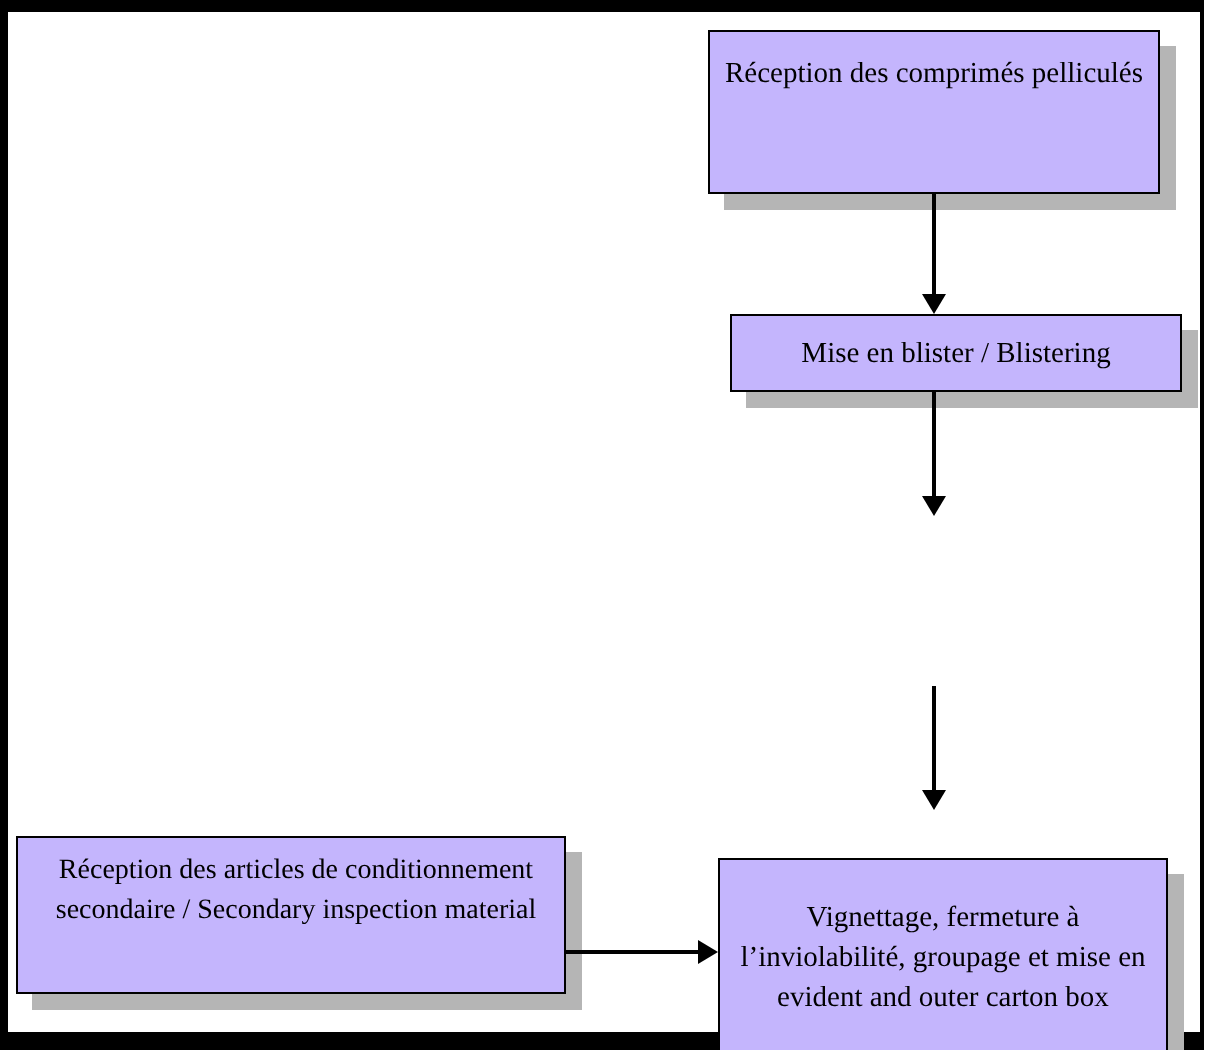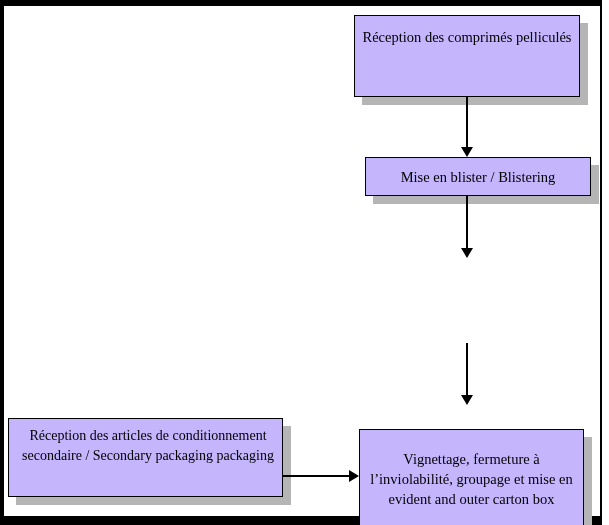--- a/index.html
+++ b/index.html
@@ -76,21 +76,21 @@
       <div class="head-down hd-3"></div>
 
       <div class="box box-4">
         <div class="line">Vignettage, fermeture à</div>
         <div class="line">l’inviolabilité, groupage et mise en</div>
         <div class="line">evident and outer carton box</div>
       </div>
 
       <div class="box box-5">
         <div class="line">Réception des articles de conditionnement</div>
-        <div class="line">secondaire / Secondary packaging packaging</div>
+        <div class="line">secondaire / Secondary inspection material</div>
       </div>
 
       <div class="hline"></div>
       <div class="head-right"></div>
 
     </div>
   </div>
 </div>
 
 </body></html>

